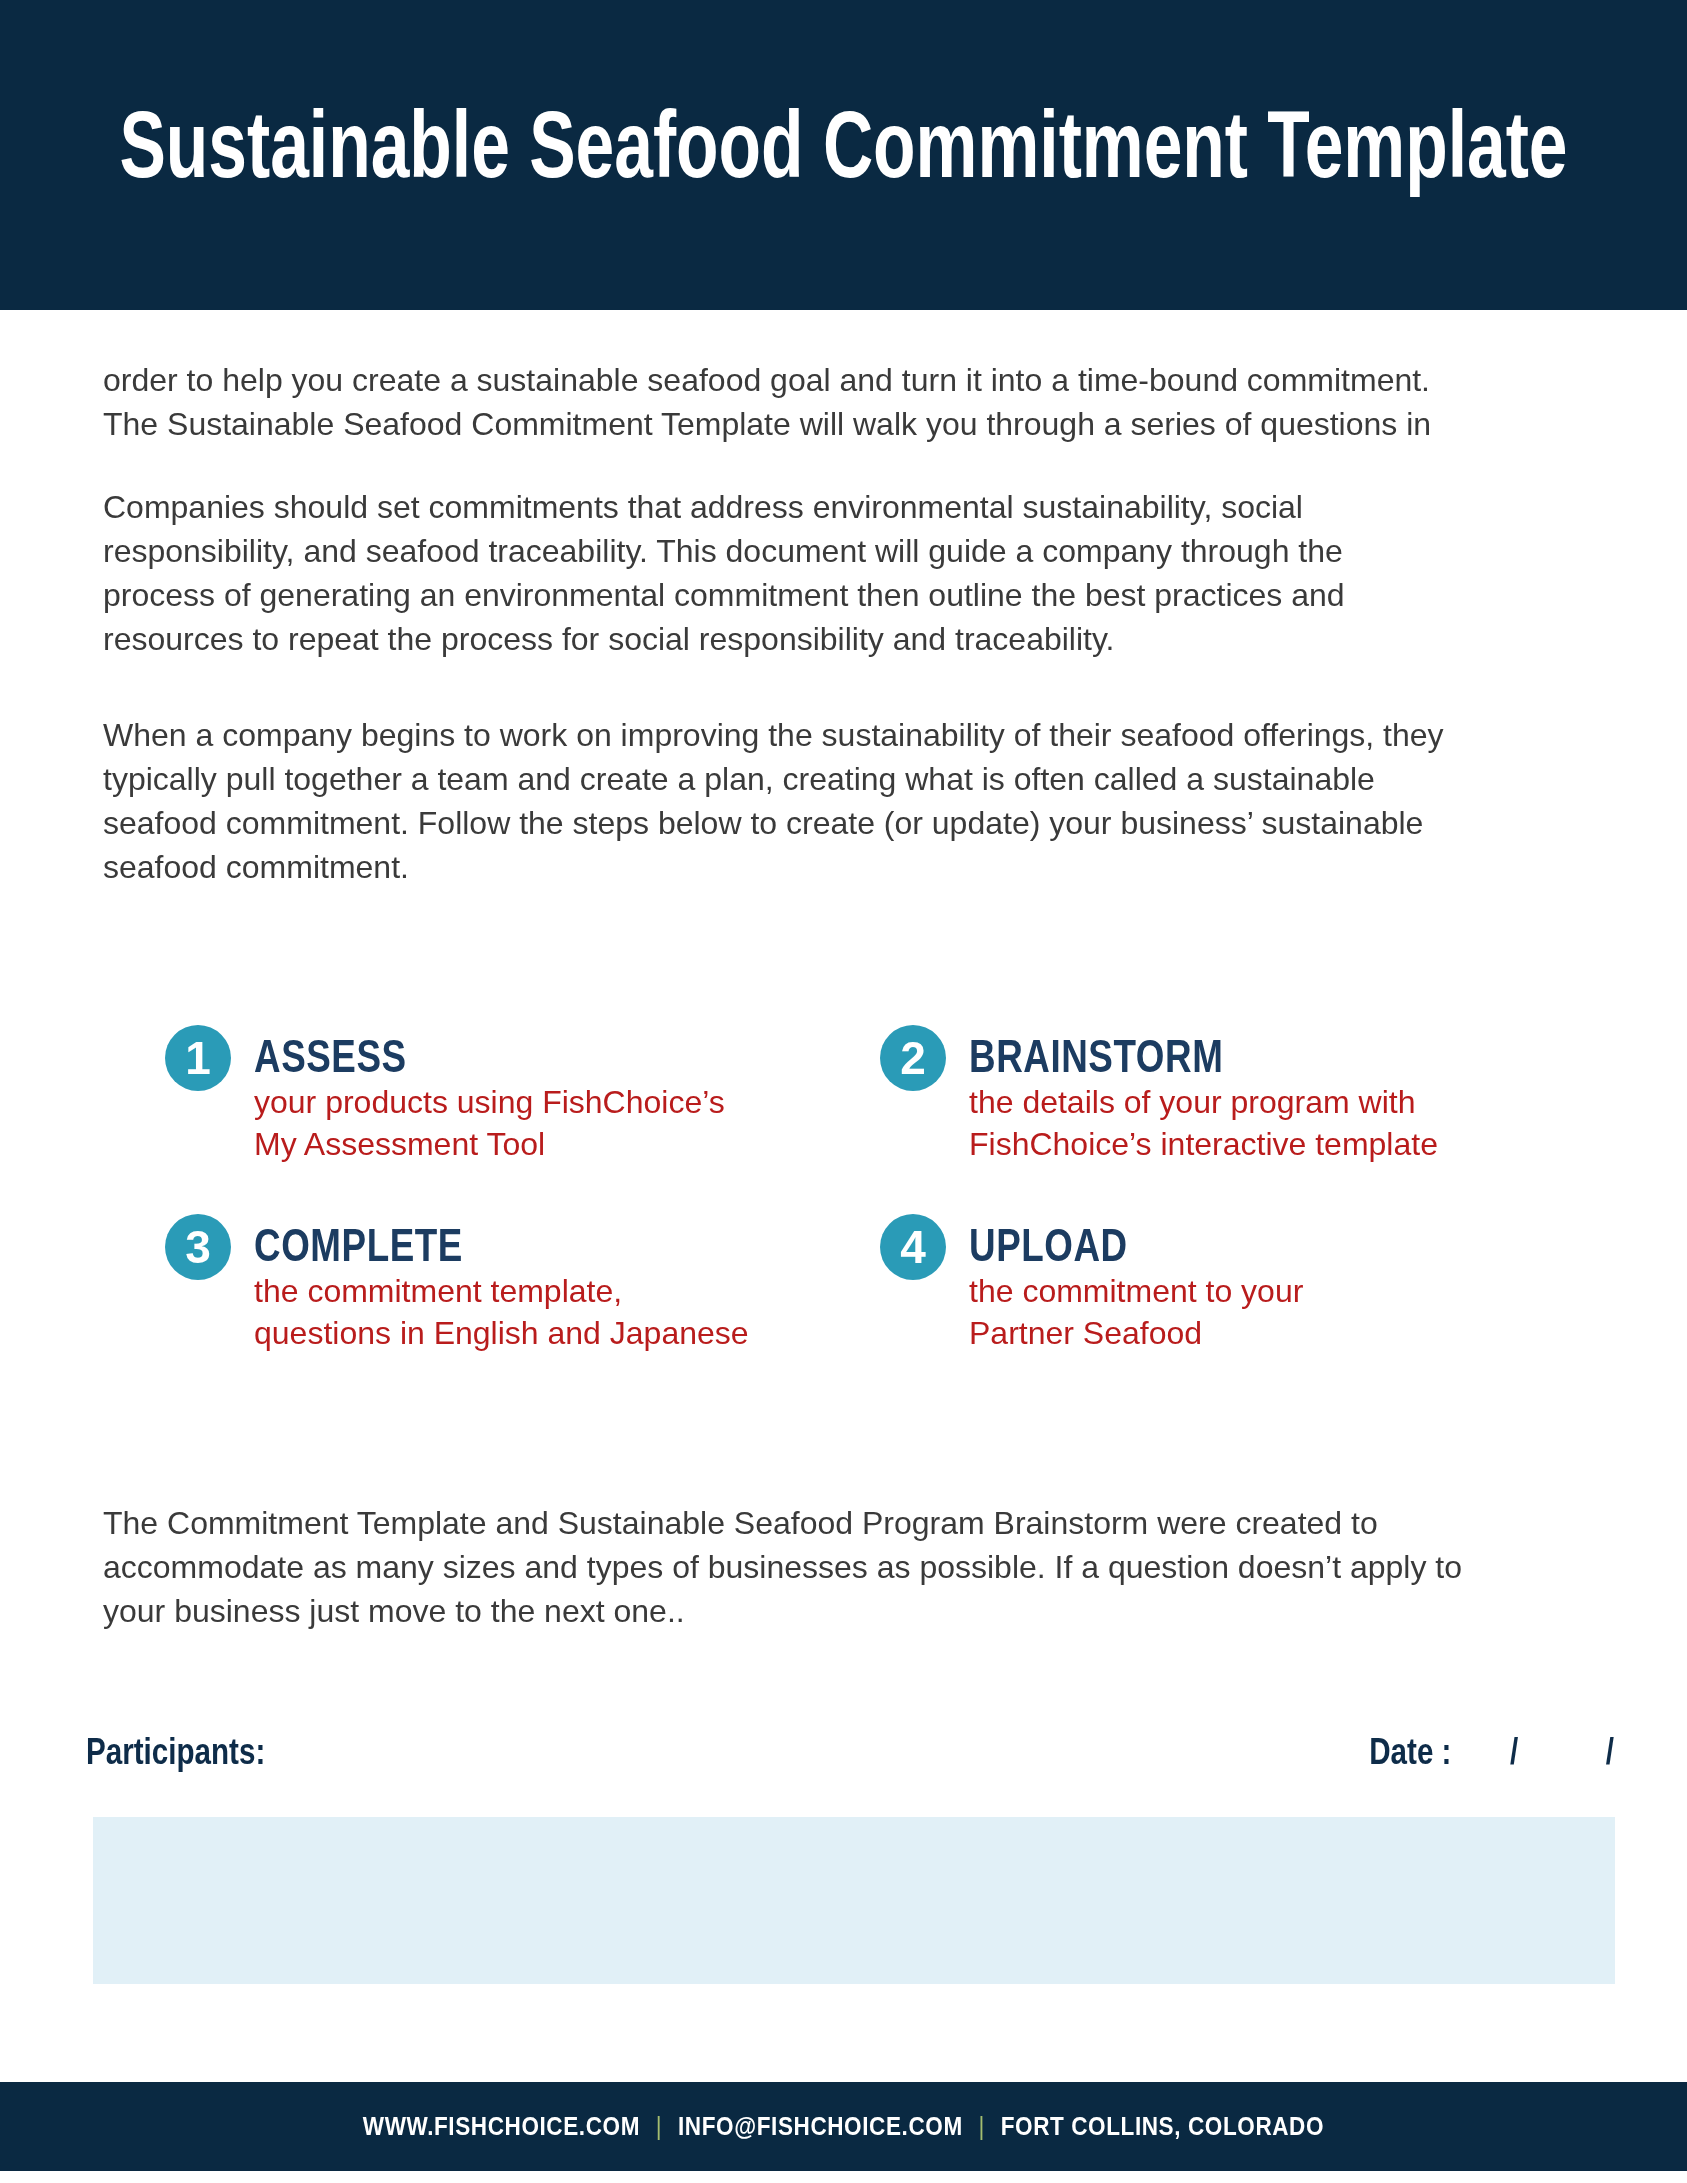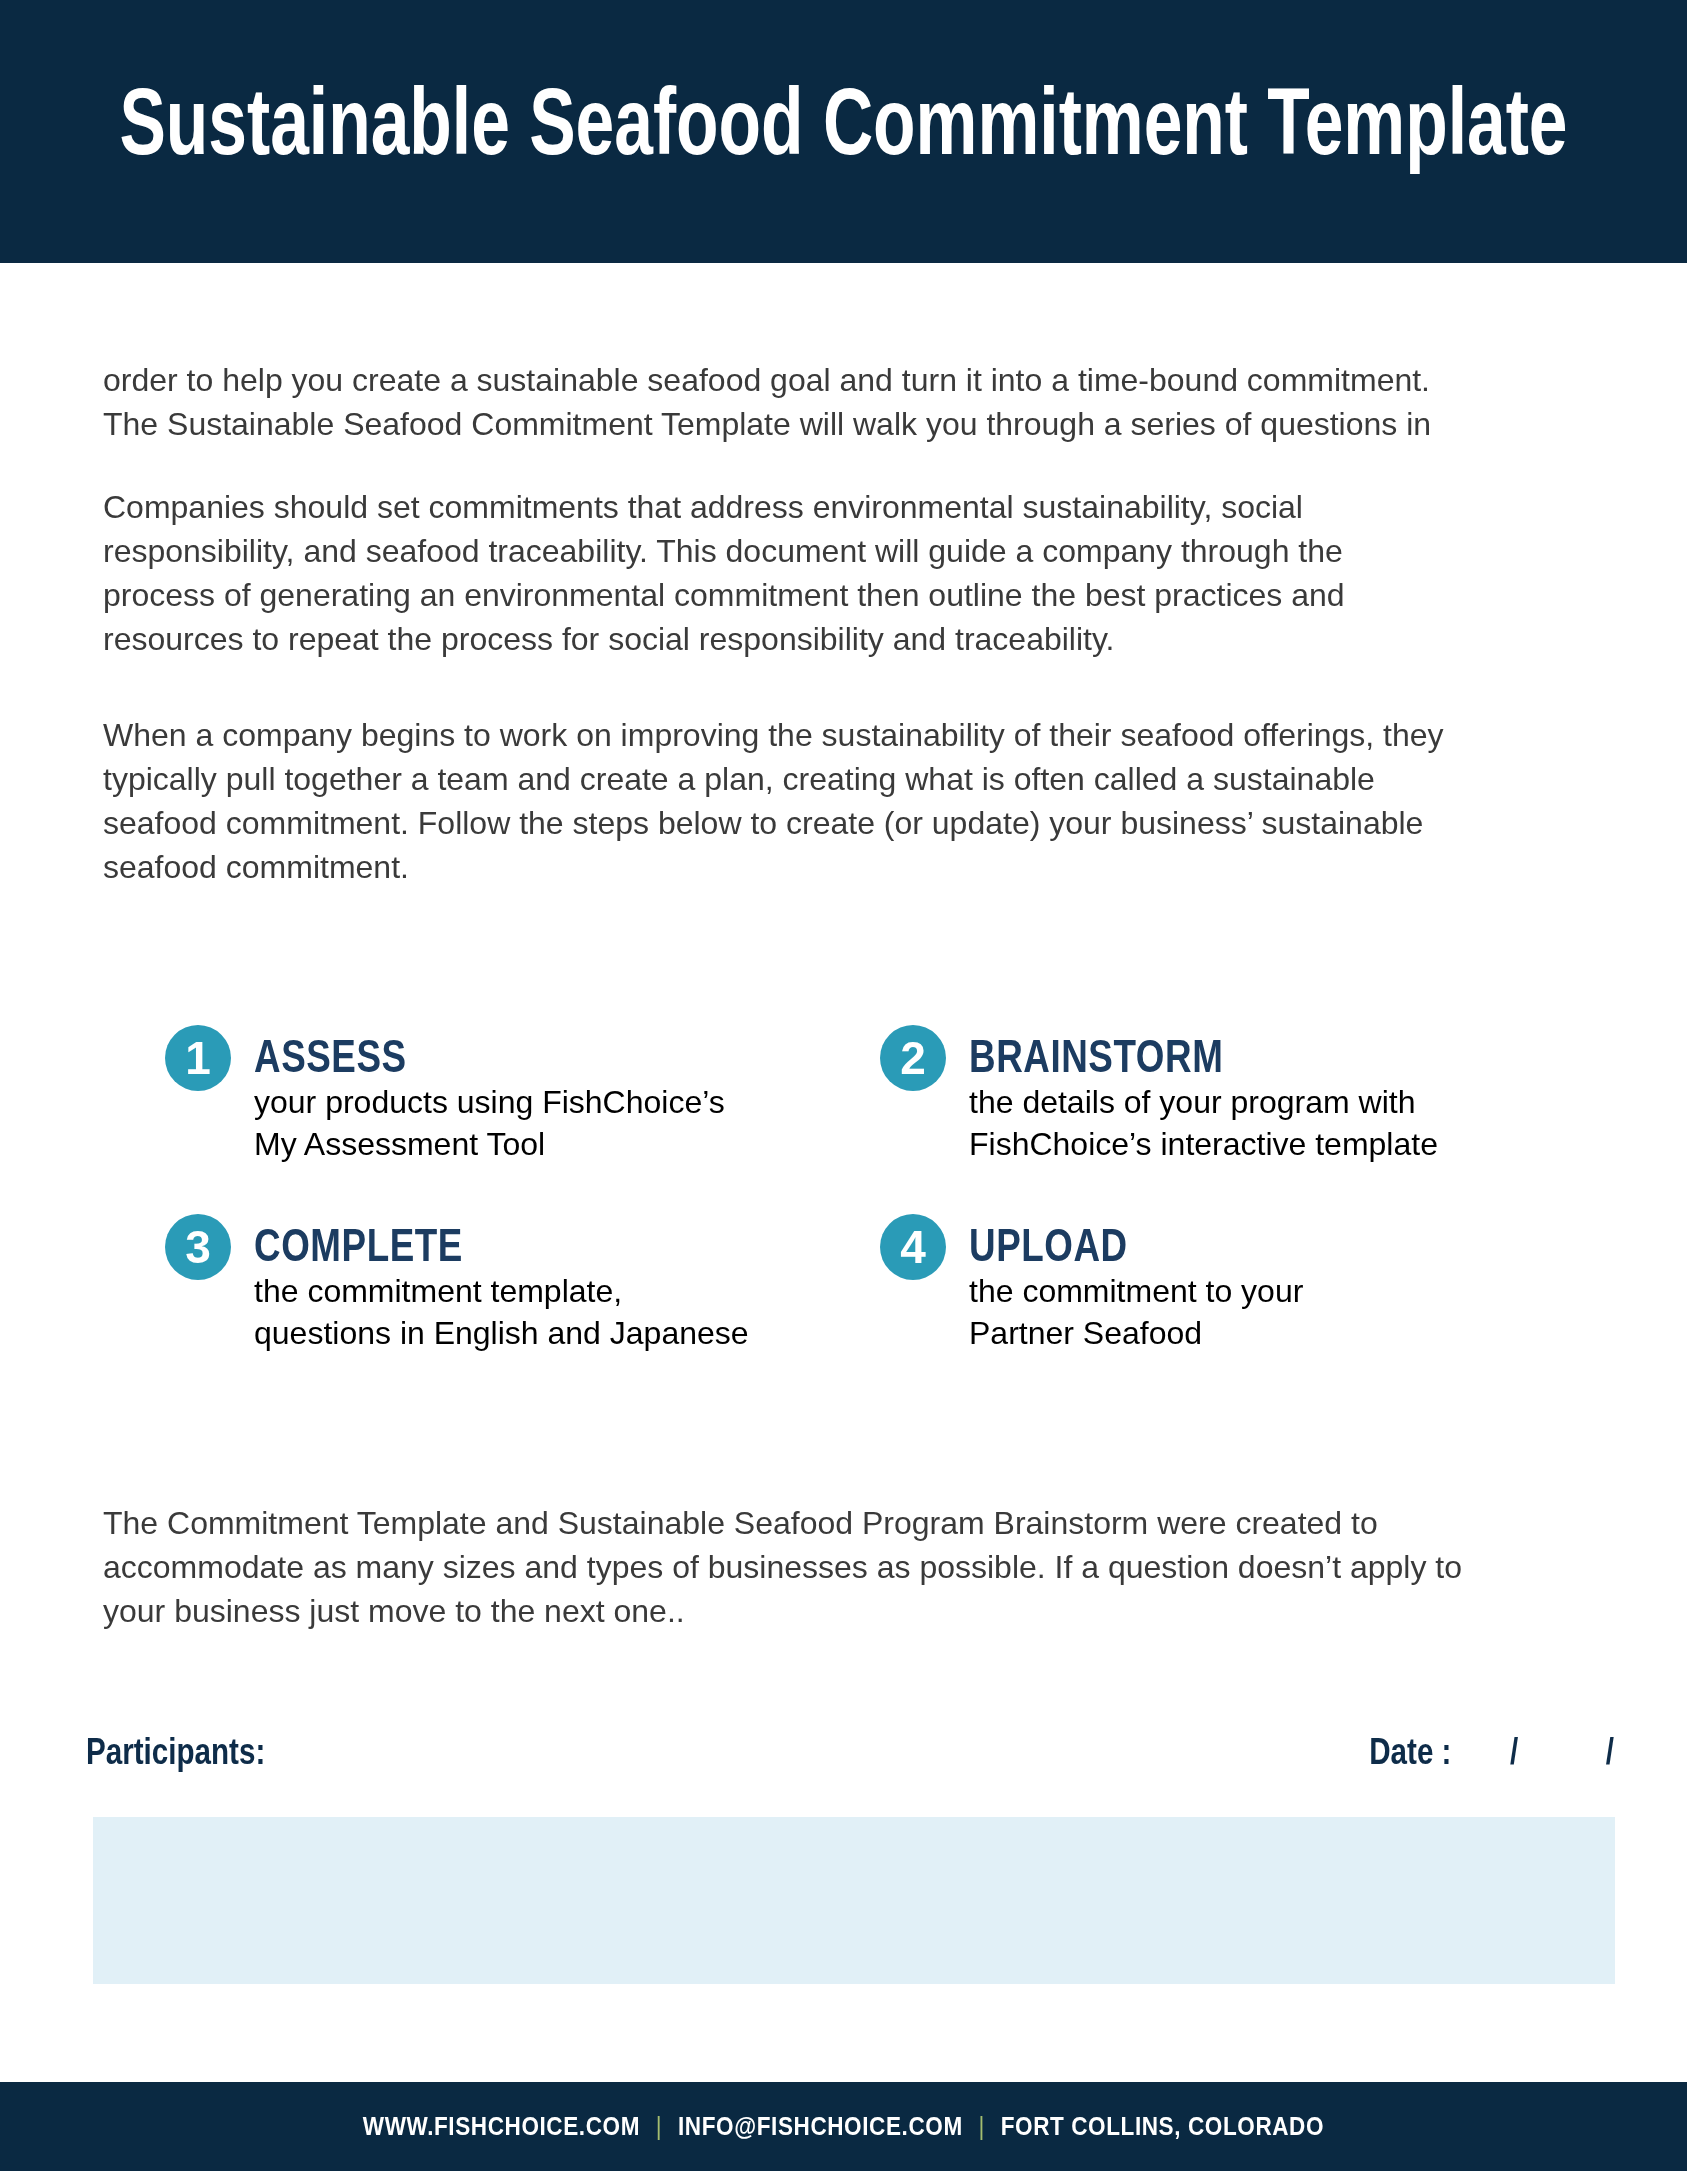--- a/index.html
+++ b/index.html
@@ -6,21 +6,21 @@
   html,body{margin:0;padding:0;background:#888;}
   .page{
     position:relative;
     width:1687px;height:2183px;
     background:#ffffff;
     overflow:hidden;
     font-family:"Liberation Sans",sans-serif;
   }
   
   .header{
-    position:absolute;left:0;top:0;width:1687px;height:263px;
+    position:absolute;left:0;top:0;width:1687px;height:310px;
     background:#0a2942;
     display:flex;align-items:center;justify-content:center;
   }
   .header h1{
     margin:-20px 0 0 0;
     font-size:94px;line-height:94px;font-weight:700;color:#ffffff;
     white-space:nowrap;
     transform:scaleX(0.74);transform-origin:50% 50%;
   }
   
@@ -47,21 +47,21 @@
   }
   .step-title{
     position:absolute;left:89px;top:8px;
     color:#1c3c61;font-size:46px;line-height:46px;font-weight:700;
     white-space:nowrap;
     transform:scaleX(0.8);transform-origin:left top;
     letter-spacing:0.7px;
   }
   .step-desc{
     position:absolute;left:89px;top:56px;
-    color:#000000;font-size:32px;line-height:42px;font-weight:400;
+    color:#b91c1c;font-size:32px;line-height:42px;font-weight:400;
   }
   
   .participants-label{
     position:absolute;left:86px;top:1733px;
     color:#0e2c49;font-size:37px;line-height:37px;font-weight:700;
     white-space:nowrap;
     transform:scaleX(0.8);transform-origin:left top;
   }
   .date-group{
     position:absolute;right:73px;top:1733px;

